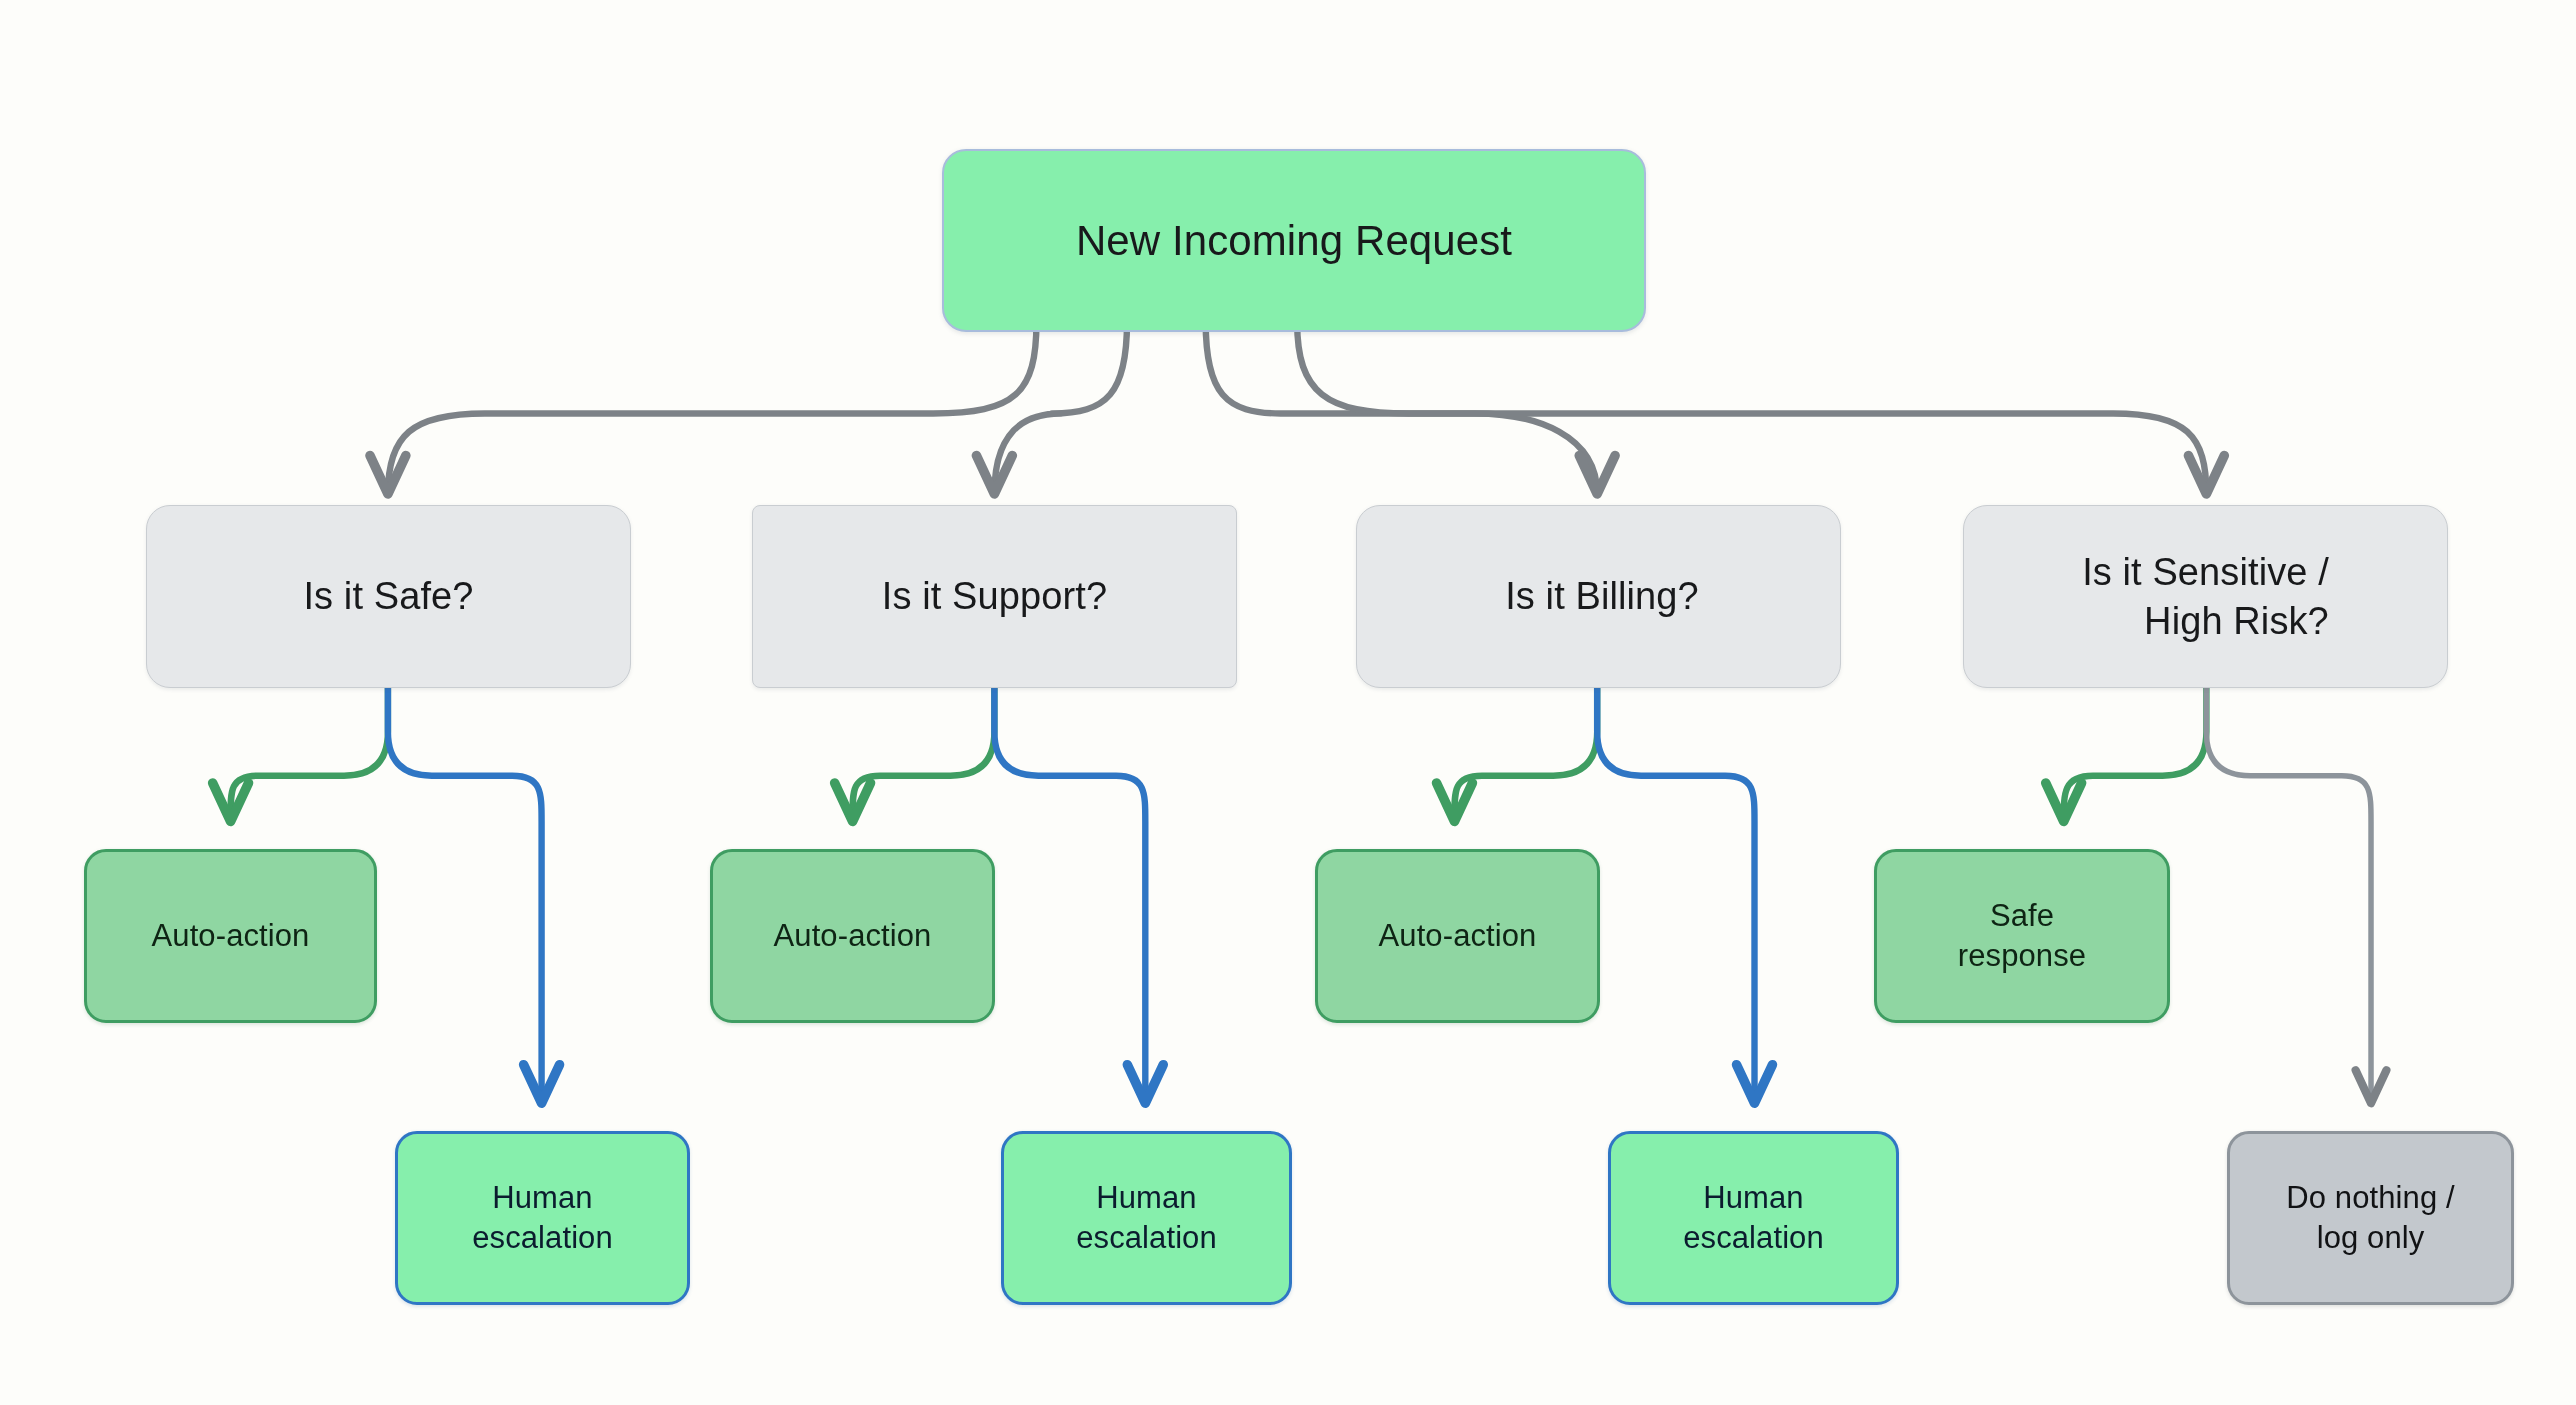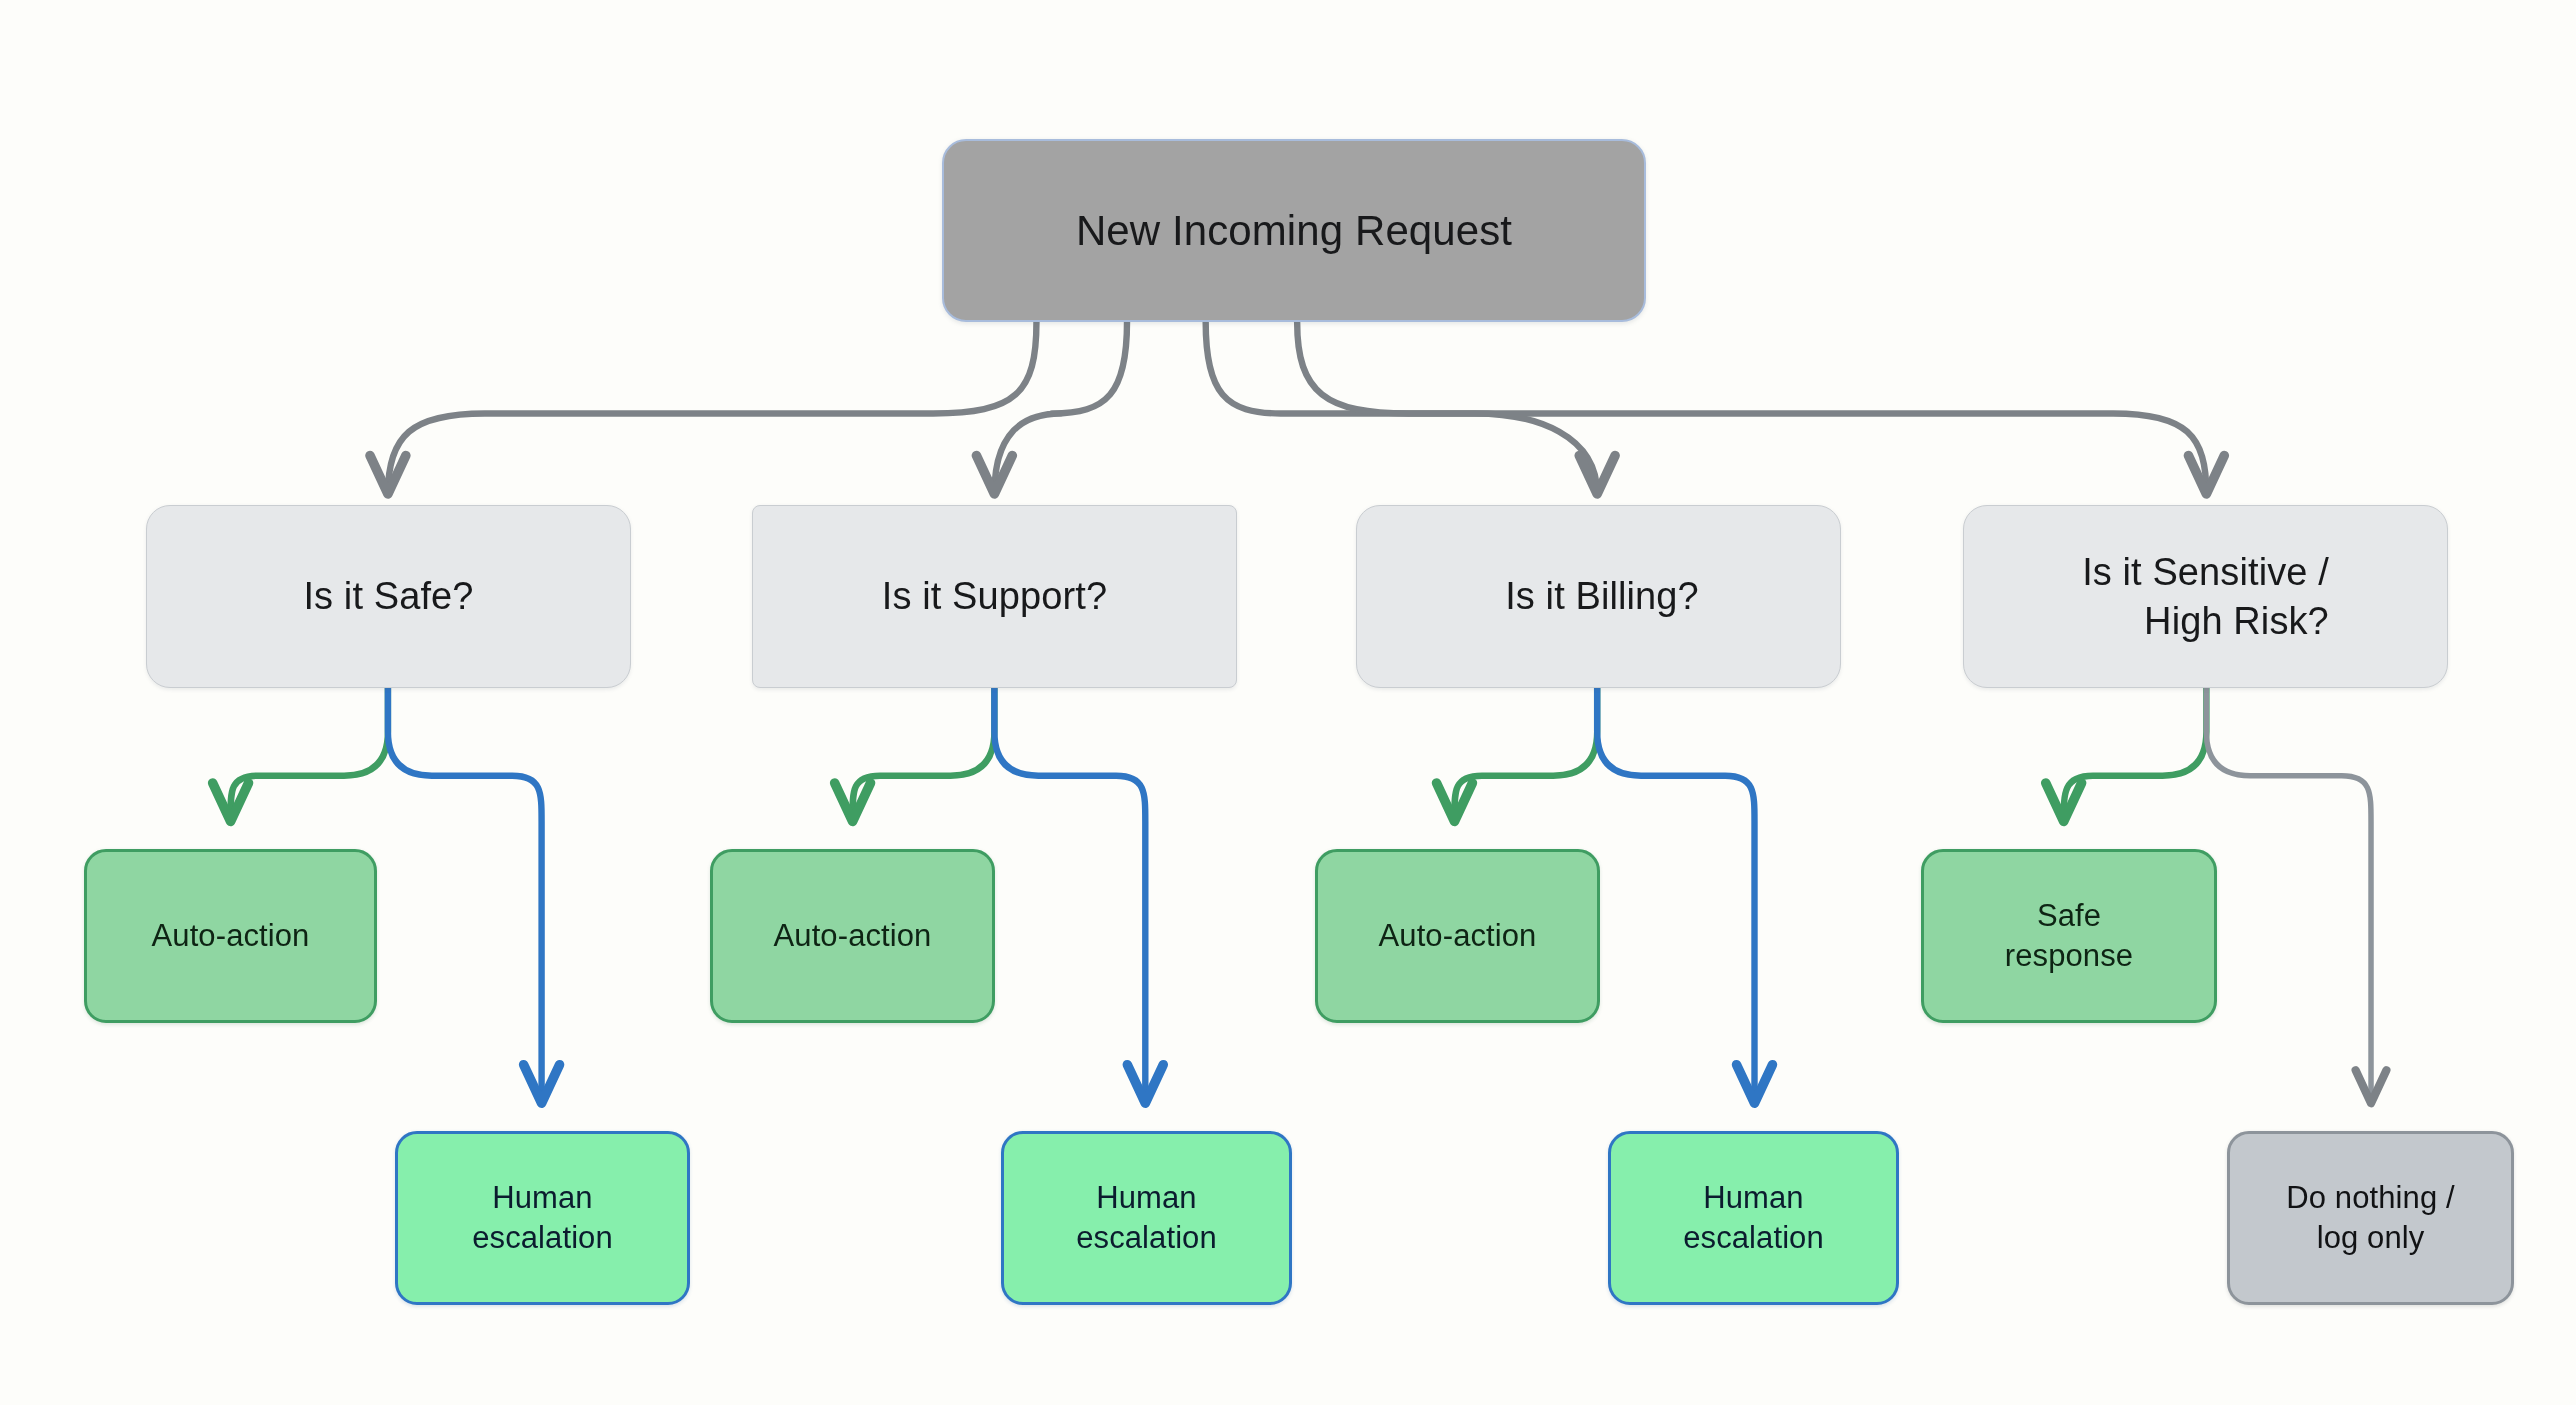--- a/index.html
+++ b/index.html
@@ -34,25 +34,26 @@
     display: flex;
     align-items: center;
     justify-content: center;
     text-align: center;
     border-radius: 24px;
     white-space: pre-line;
     line-height: 1.28;
     letter-spacing: 0.1px;
   }
   .node-root {
-    background: #a3a3a3;
+    background: #86efac;
     border: 2.7px solid #a8bcdc;
     color: #18191b;
     font-size: 42px;
     box-shadow: 0 1.8px 4.6px rgba(80,90,110,0.13);
+    margin-top: 10px;
   }
   .node-decision {
     background: #e6e8ea;
     border: 1.8px solid #c9cdd1;
     color: #18191b;
     font-size: 38px;
     box-shadow: 0 1.8px 3.7px rgba(80,90,110,0.10);
   }
   .node-green {
     background: #8fd6a2;
@@ -145,21 +146,21 @@
 
   <div class="node node-green" style="left:84px; top:849px; width:293px; height:174px;">
     <span>Auto-action</span>
   </div>
   <div class="node node-green" style="left:710px; top:849px; width:285px; height:174px;">
     <span>Auto-action</span>
   </div>
   <div class="node node-green" style="left:1315px; top:849px; width:285px; height:174px;">
     <span>Auto-action</span>
   </div>
-  <div class="node node-green" style="left:1921px; top:849px; width:296px; height:174px;">
+  <div class="node node-green" style="left:1874px; top:849px; width:296px; height:174px;">
     <span>Safe
 response</span>
   </div>
 
   <div class="node node-blue" style="left:395px; top:1131px; width:295px; height:174px;">
     <span>Human
 escalation</span>
   </div>
   <div class="node node-blue" style="left:1001px; top:1131px; width:291px; height:174px;">
     <span>Human

